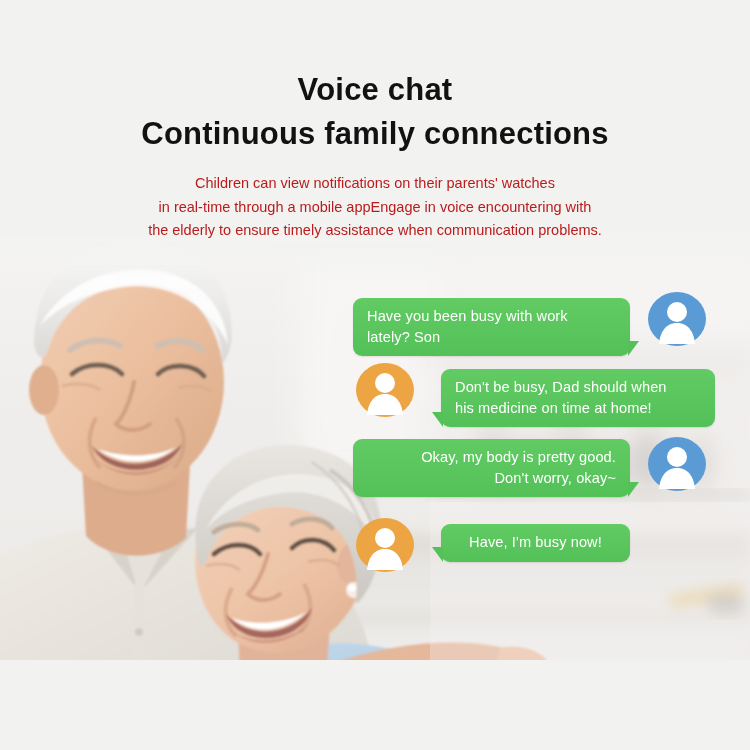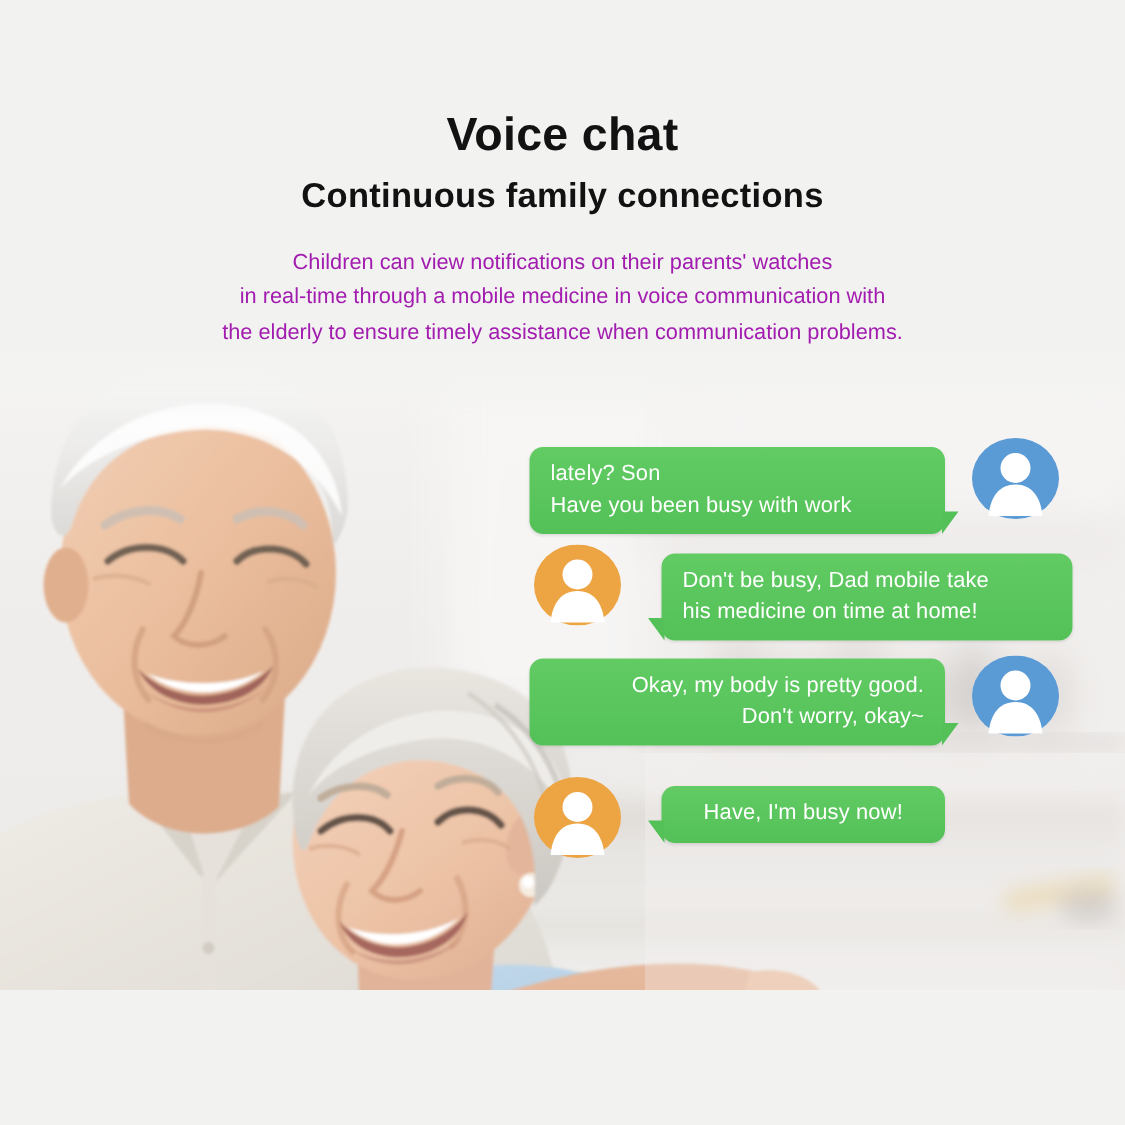--- a/index.html
+++ b/index.html
@@ -10,25 +10,25 @@
   }
   #page{position:relative;width:750px;height:660px;overflow:hidden;background:#f2f2f1;}
 
   
   .header{position:absolute;left:0;top:0;width:750px;z-index:40;text-align:center;}
   .title-1{
     font-size:31px;font-weight:bold;color:#121212;letter-spacing:.2px;
     margin-top:74px;line-height:1.05;
   }
   .title-2{
-    font-size:23px;font-weight:bold;color:#121212;letter-spacing:.2px;
+    font-size:31px;font-weight:bold;color:#121212;letter-spacing:.2px;
     margin-top:11px;line-height:1.05;
   }
   .subtext{
-    margin-top:22px;font-size:14.5px;color:#a21caf;line-height:1.62;font-weight:400;
+    margin-top:22px;font-size:14.5px;color:#b91c1c;line-height:1.62;font-weight:400;
   }
   .subtext div{white-space:nowrap;}
 
   
   .photo{
     position:absolute;left:0;top:232px;width:750px;height:518px;overflow:hidden;
     background:#eceae7;
   }
   .photo svg{display:block;width:750px;height:518px;}
   
@@ -329,44 +329,44 @@
     </svg>
   </div>
 
   <div class="photo-fade"></div>
 
   <div class="header">
     <div class="title-1">Voice chat</div>
     <div class="title-2">Continuous family connections</div>
     <div class="subtext">
       <div>Children can view notifications on their parents' watches</div>
-      <div>in real-time through a mobile medicine in voice communication with</div>
+      <div>in real-time through a mobile appEngage in voice encountering with</div>
       <div>the elderly to ensure timely assistance when communication problems.</div>
     </div>
   </div>
 
   <div class="chat">
 
     <div class="msg" id="msg-1">
       <div class="bubble tail-r">
+        <div class="line">Have you been busy with work</div>
         <div class="line">lately? Son</div>
-        <div class="line">Have you been busy with work</div>
       </div>
     </div>
     <div class="avatar" id="av-1">
       <svg width="58" height="54" viewBox="0 0 58 54">
         <ellipse cx="29" cy="27" rx="29" ry="27" fill="#5b9bd5"></ellipse>
         <circle cx="29" cy="20" r="10" fill="#ffffff"></circle>
         <path d="M29 31 C17 31, 12 41, 11 52 L47 52 C46 41, 41 31, 29 31 Z" fill="#ffffff"></path>
       </svg>
     </div>
 
     <div class="msg" id="msg-2">
       <div class="bubble tail-l">
-        <div class="line">Don't be busy, Dad mobile take</div>
+        <div class="line">Don't be busy, Dad should when</div>
         <div class="line">his medicine on time at home!</div>
       </div>
     </div>
     <div class="avatar" id="av-2">
       <svg width="58" height="54" viewBox="0 0 58 54">
         <ellipse cx="29" cy="27" rx="29" ry="27" fill="#eda443"></ellipse>
         <circle cx="29" cy="20" r="10" fill="#ffffff"></circle>
         <path d="M29 31 C17 31, 12 41, 11 52 L47 52 C46 41, 41 31, 29 31 Z" fill="#ffffff"></path>
       </svg>
     </div>

